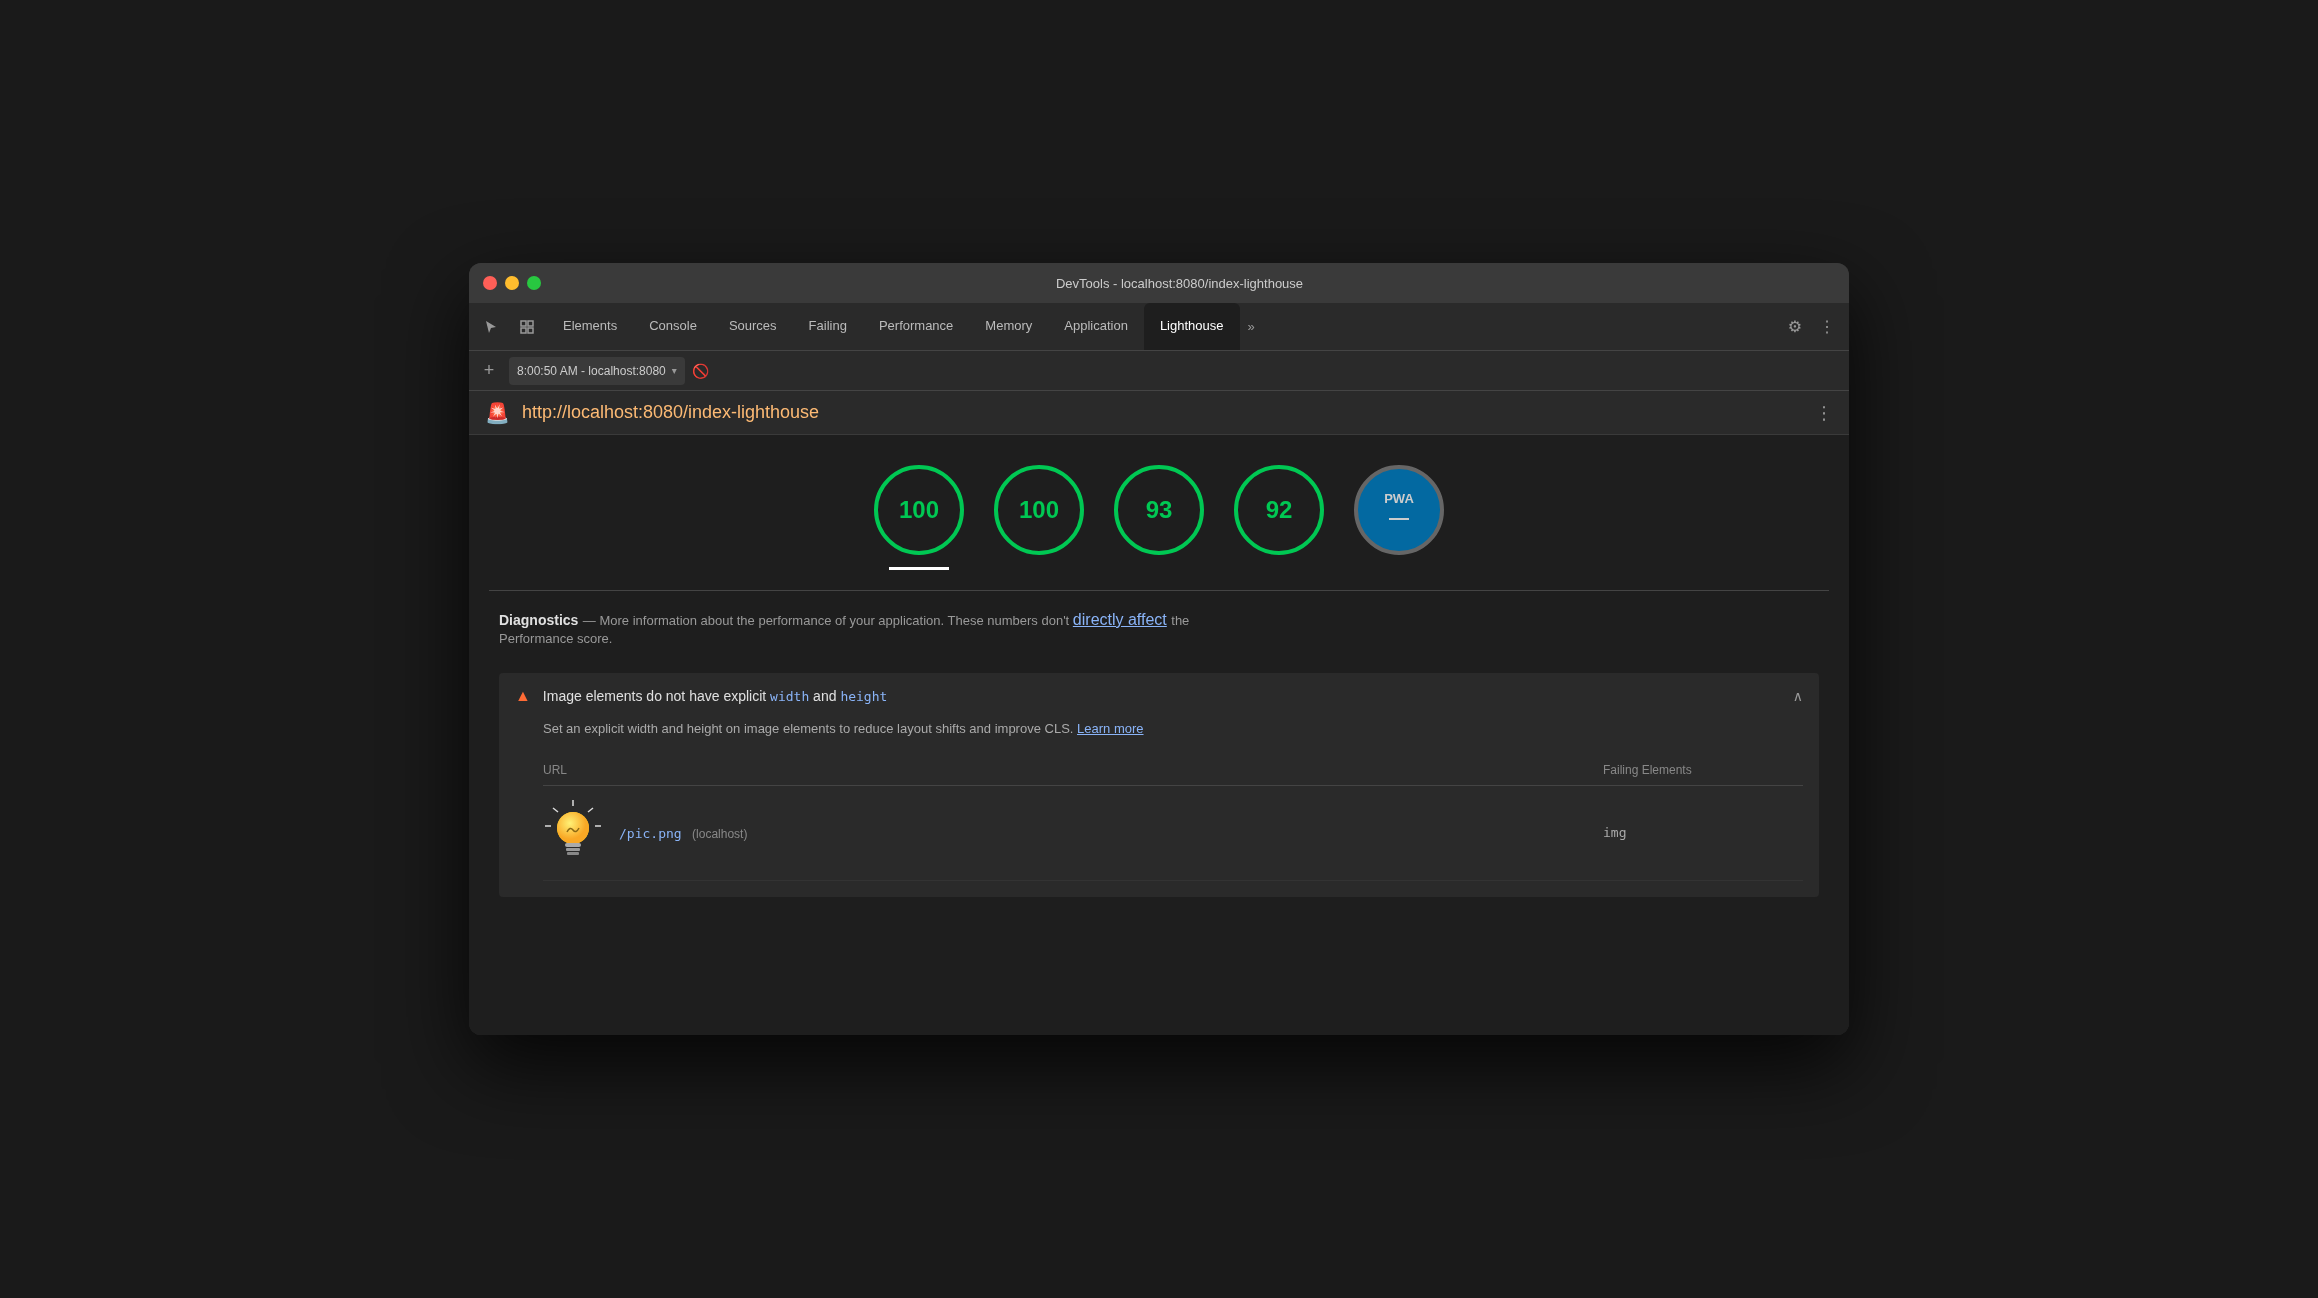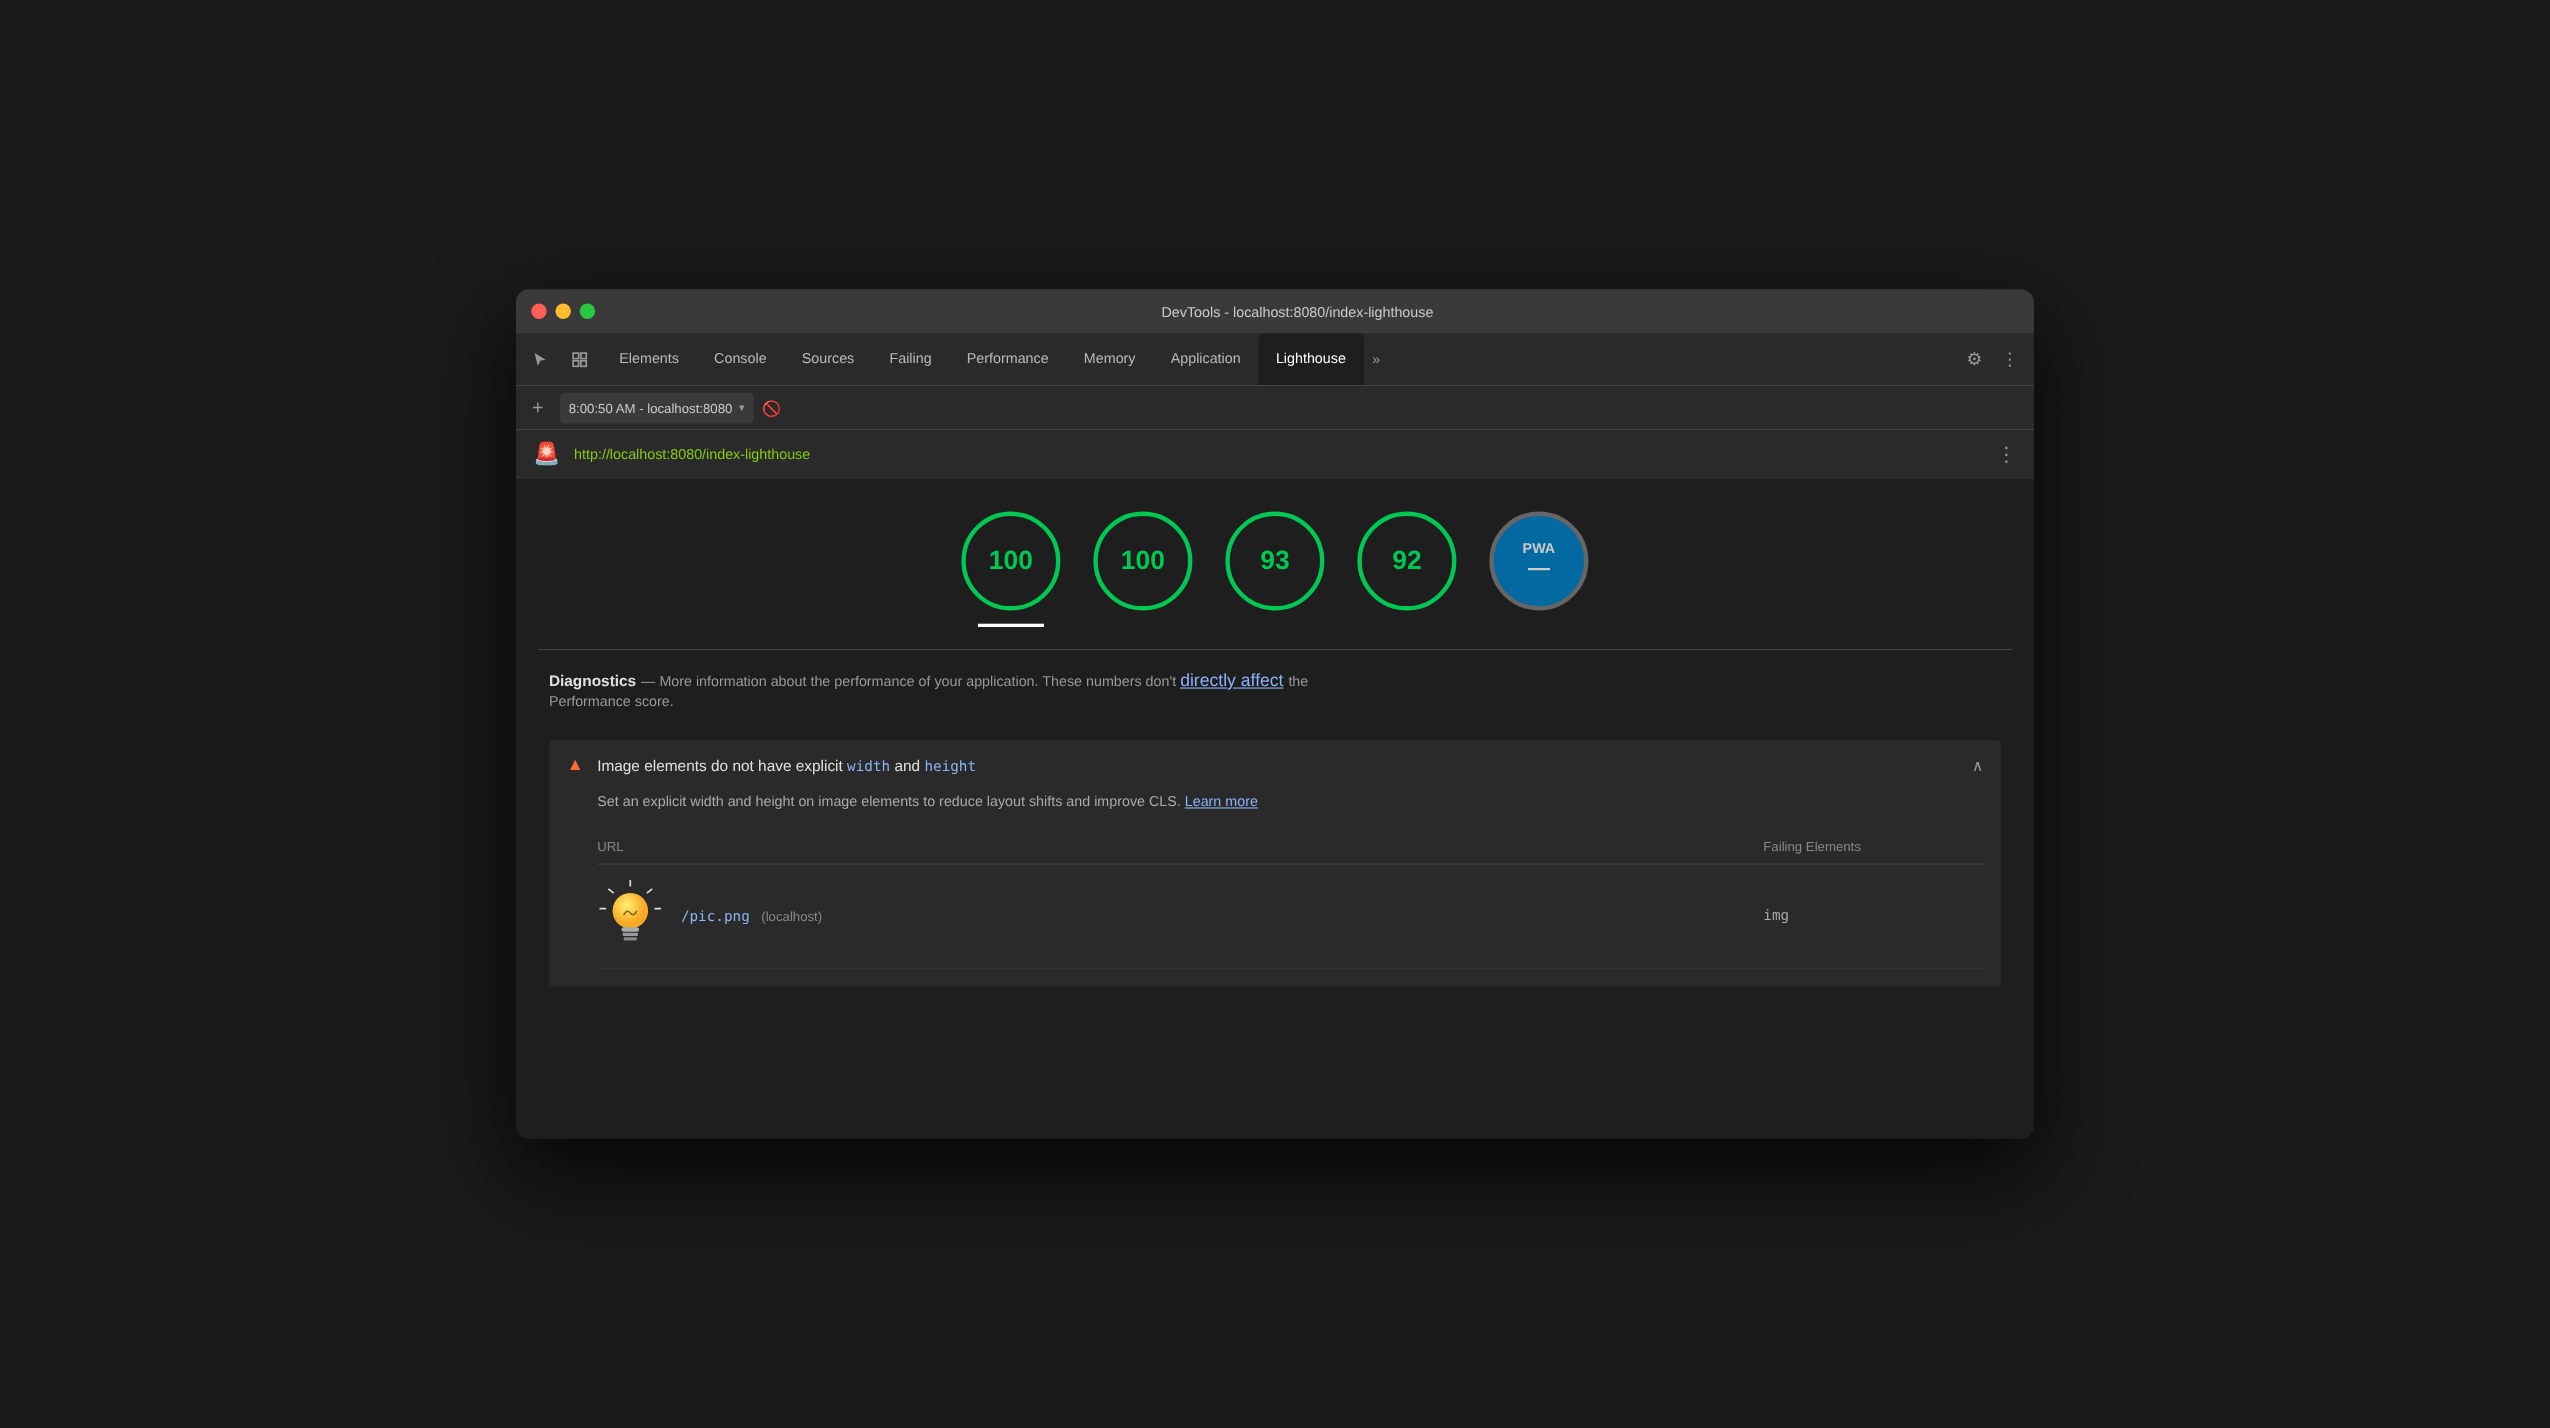--- a/index.html
+++ b/index.html
@@ -147,22 +147,22 @@
       display: flex;
       align-items: center;
       padding: 0 16px;
       border-bottom: 1px solid #3a3a3a;
       gap: 12px;
     }
     .lh-icon {
       font-size: 20px;
     }
     .lh-url {
-      color: #84cc16;
-      font-size: 13px;
+      color: #fdba74;
+      font-size: 18px;
     }
     .lh-dots {
       margin-left: auto;
       color: #999;
       cursor: pointer;
       font-size: 18px;
     }
 
     
     .main-content {

